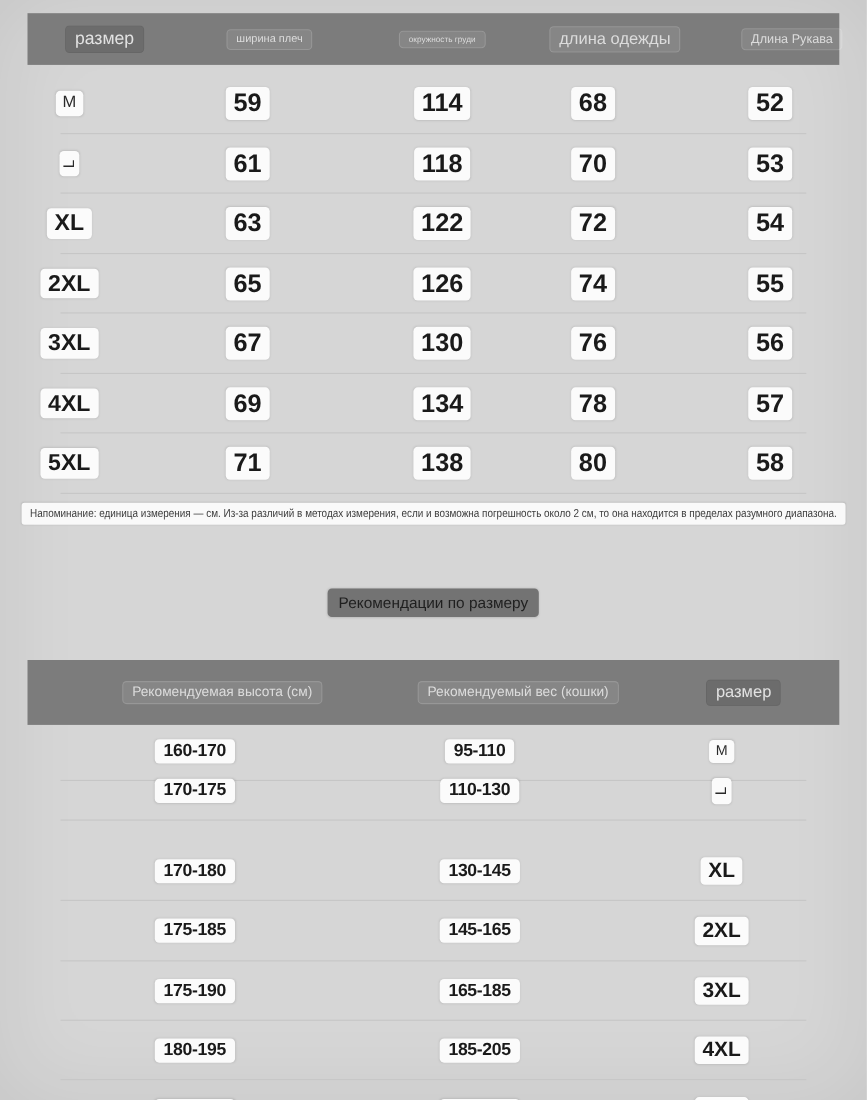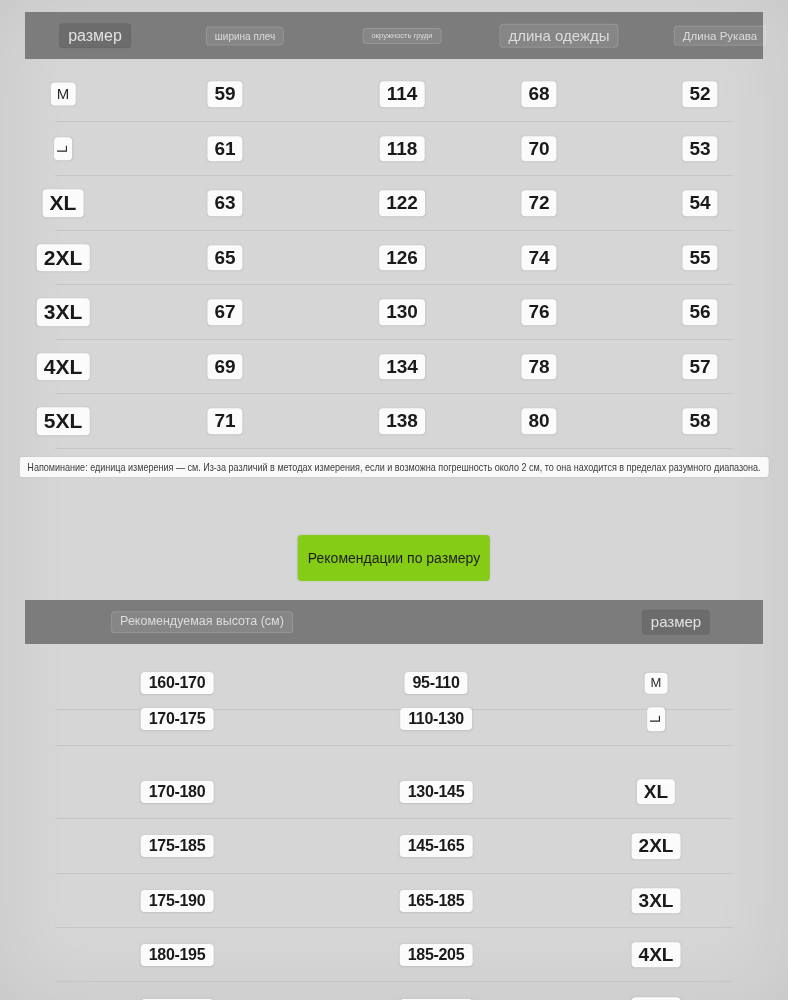--- a/index.html
+++ b/index.html
@@ -10,21 +10,21 @@
     overflow:hidden;
     font-family:"Liberation Sans", sans-serif;
     box-shadow: inset 0 0 80px rgba(0,0,0,0.07);
   }
   
   .band{
     position:absolute;left:25px;width:738px;
     background:#7c7c7c;
   }
   .band1{top:12px;height:47px;}
-  .band2{top:600px;height:44px;}
+  .band2{top:600px;height:59px;}
   .hchip{
     position:absolute;top:50%;
     transform:translate(-50%,-50%);
     background:rgba(255,255,255,0.08);
     border:1px solid rgba(255,255,255,0.14);
     border-radius:4px;
     color:#dcdcdc;
     padding:3px 8px;
     white-space:nowrap;
     line-height:1.1;
@@ -58,21 +58,21 @@
   .cell{
     position:absolute;top:50%;
     transform:translate(-50%,-50%);
     background:#fbfbfb;
     border-radius:4px;
     color:#1a1a1a;
     white-space:nowrap;
     line-height:1.12;
     box-shadow:0 0 2px rgba(0,0,0,0.10);
   }
-  .num{font-weight:bold;font-size:19px;padding:2px 7px;}
+  .num{font-weight:bold;font-size:23px;padding:2px 7px;}
   .num2{font-weight:bold;font-size:16px;padding:2px 8px;letter-spacing:-0.3px;}
   .size-big{font-weight:bold;font-size:21px;padding:2px 7px;}
   .size-big2{font-weight:bold;font-size:19px;padding:2px 7px;}
   .size-small{font-size:15px;padding:3px 6px;color:#2a2a2a;}
   .size-small2{font-size:13px;padding:3px 6px;color:#2a2a2a;}
   .size-rot{font-size:14px;padding:4px 5px;color:#2a2a2a;}
   .size-rot .rot{display:inline-block;transform:rotate(-90deg);}
   
   .c0{left:63px;} .c1{left:225px;} .c2{left:402px;} .c3{left:539px;} .c4{left:700px;}
   
@@ -85,23 +85,23 @@
     background:#f9f9f9;
     border-radius:3px;
     padding:4px 9px;
     font-size:10.5px;color:#3c3c3c;
     white-space:nowrap;
     box-shadow:0 0 2px rgba(0,0,0,0.12);
   }
   .rec-title{
     position:absolute;top:535px;left:50%;
     transform:translateX(-50%);
-    background:#84cc16;
+    background:#737373;
     border-radius:4px;
-    padding:15px 10px;
+    padding:5px 10px;
     font-size:14px;color:#1f1f1f;
     white-space:nowrap;
     box-shadow:0 0 2px rgba(0,0,0,0.12);
   }
 </style>
 </head>
 <body>
 
 <div class="page">
 
@@ -162,20 +162,21 @@
     <span class="cell num c3">80</span>
     <span class="cell num c4">58</span>
   </div>
 
   <div class="note">Напоминание: единица измерения — см. Из-за различий в методах измерения, если и возможна погрешность около 2 см, то она находится в пределах разумного диапазона.</div>
 
   <div class="rec-title">Рекомендации по размеру</div>
 
   <div class="band band2">
     <span class="hchip h2-0">Рекомендуемая высота (см)</span>
+    <span class="hchip h2-1">Рекомендуемый вес (кошки)</span>
     <span class="hchip dark h2-2">размер</span>
   </div>
 
   <div class="row t2row" style="top:656px">
     <span class="cell num2 d0">160-170</span>
     <span class="cell num2 d1">95-110</span>
     <span class="cell size-small2 d2">M</span>
   </div>
   <div class="row t2row" style="top:692px">
     <span class="cell num2 d0">170-175</span>

